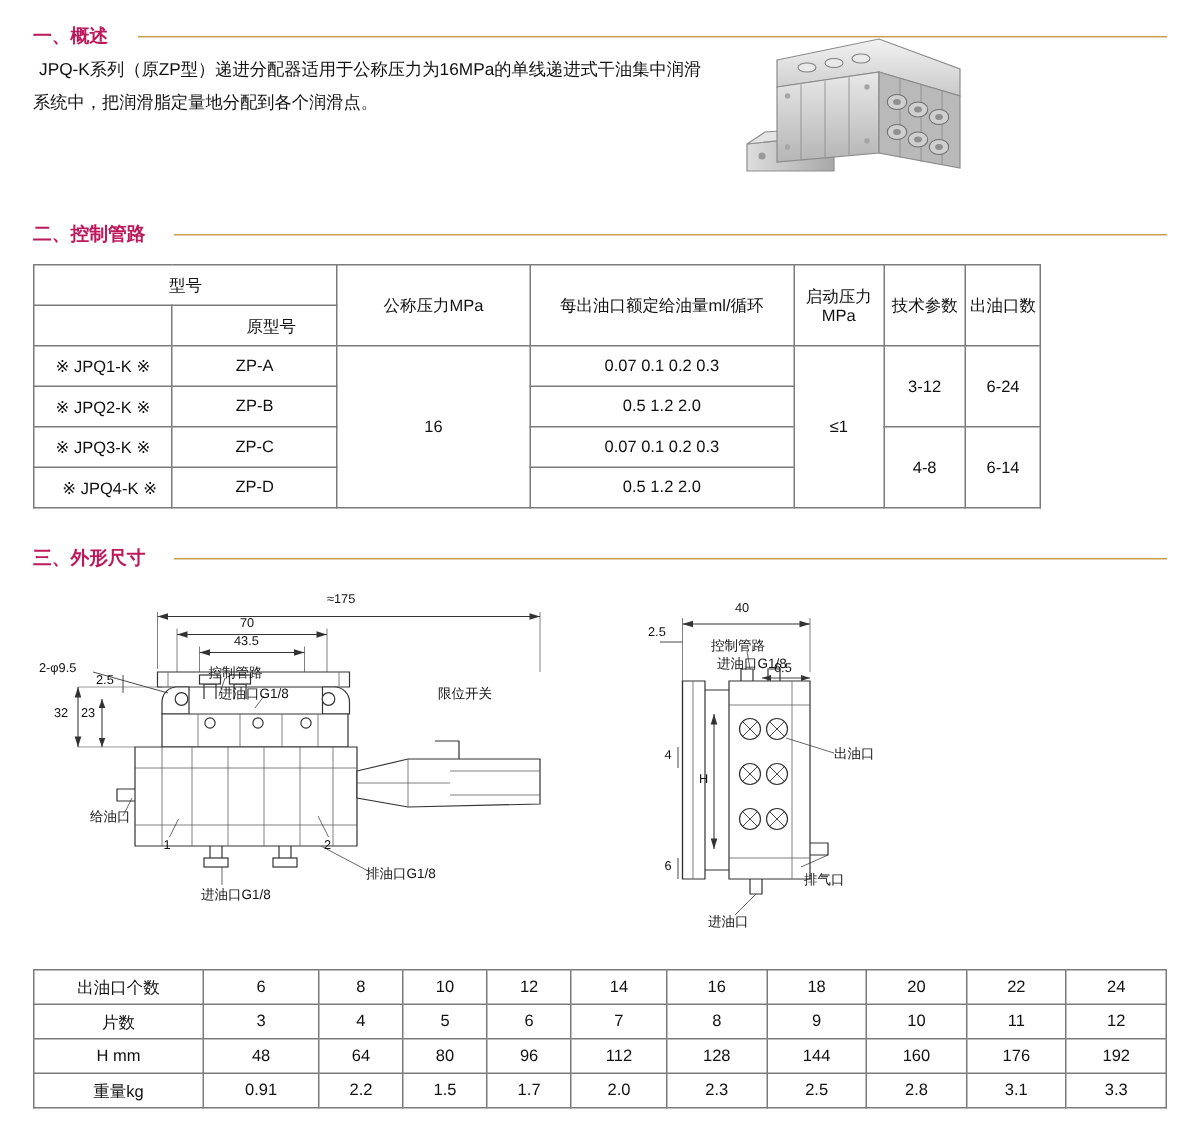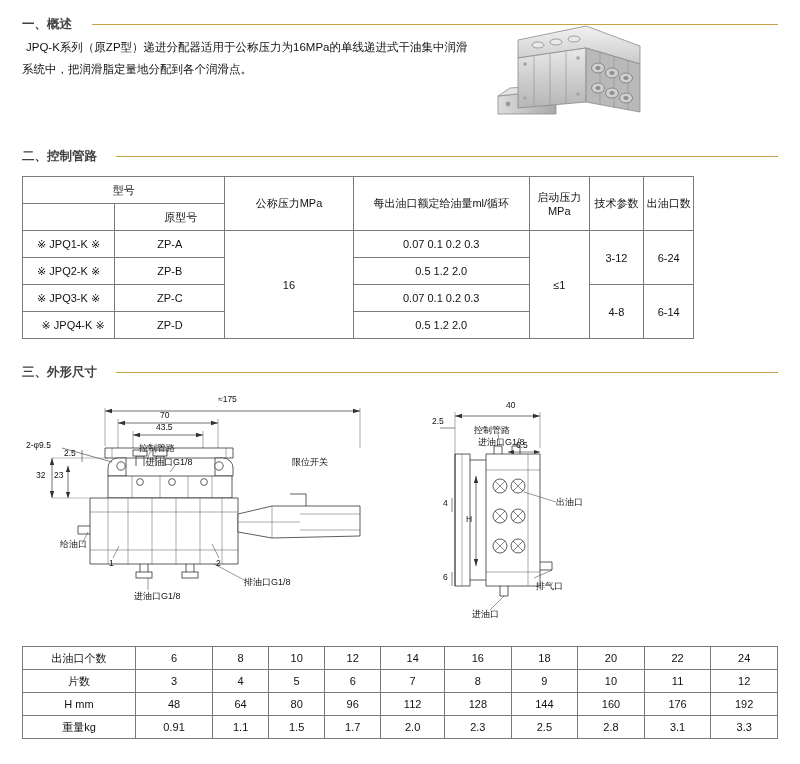--- a/index.html
+++ b/index.html
@@ -4,21 +4,21 @@
 <style>
   html,body{margin:0;padding:0;}
   body{
     width:800px;height:764px;background:#ffffff;
     font-family:"Liberation Sans","DejaVu Sans",sans-serif;
     color:#111;font-size:11px;position:relative;overflow:hidden;
   }
   .page{position:relative;width:800px;height:764px;}
 
   
-  .sec-head{position:absolute;font-size:12.5px;font-weight:bold;color:#404040;white-space:nowrap;}
+  .sec-head{position:absolute;font-size:12.5px;font-weight:bold;color:#be185d;white-space:nowrap;}
   .sec-rule{position:absolute;height:1px;background:#c8a24a;}
 
   
   .para{position:absolute;font-size:11.5px;line-height:22px;color:#111;}
 
   
   .photo{position:absolute;left:490px;top:18px;width:160px;height:110px;}
 
   
   table{border-collapse:collapse;font-size:11px;}
@@ -300,21 +300,21 @@
 
     <div class="cn-label" style="left:139px;top:56px;">控制管路</div>
     <div class="cn-label" style="left:146px;top:70px;">进油口G1/8</div>
     <div class="cn-label" style="left:292px;top:70px;">限位开关</div>
     <div class="cn-label" style="left:60px;top:152px;">给油口</div>
     <div class="cn-label" style="left:244px;top:190px;">排油口G1/8</div>
     <div class="cn-label" style="left:134px;top:204px;">进油口G1/8</div>
     <div class="dim-label" style="left:109px;top:172px;">1</div>
     <div class="dim-label" style="left:216px;top:172px;">2</div>
 
-    <div class="dim-label" style="left:490px;top:14px;margin-left:16px;">40</div>
+    <div class="dim-label" style="left:490px;top:14px;">40</div>
     <div class="dim-label" style="left:432px;top:30px;">2.5</div>
     <div class="dim-label" style="left:516px;top:54px;">6.5</div>
     <div class="dim-label" style="left:443px;top:112px;">4</div>
     <div class="dim-label" style="left:443px;top:186px;">6</div>
     <div class="dim-label" style="left:466px;top:128px;">H</div>
 
     <div class="cn-label" style="left:474px;top:38px;">控制管路</div>
     <div class="cn-label" style="left:478px;top:50px;">进油口G1/8</div>
     <div class="cn-label" style="left:556px;top:110px;">出油口</div>
     <div class="cn-label" style="left:536px;top:194px;">排气口</div>
@@ -358,21 +358,21 @@
       <td>112</td>
       <td>128</td>
       <td>144</td>
       <td>160</td>
       <td>176</td>
       <td>192</td>
     </tr>
     <tr>
       <td class="rowhead">重量kg</td>
       <td>0.91</td>
-      <td>1.1</td>
+      <td>2.2</td>
       <td>1.5</td>
       <td>1.7</td>
       <td>2.0</td>
       <td>2.3</td>
       <td>2.5</td>
       <td>2.8</td>
       <td>3.1</td>
       <td>3.3</td>
     </tr>
   </tbody>

